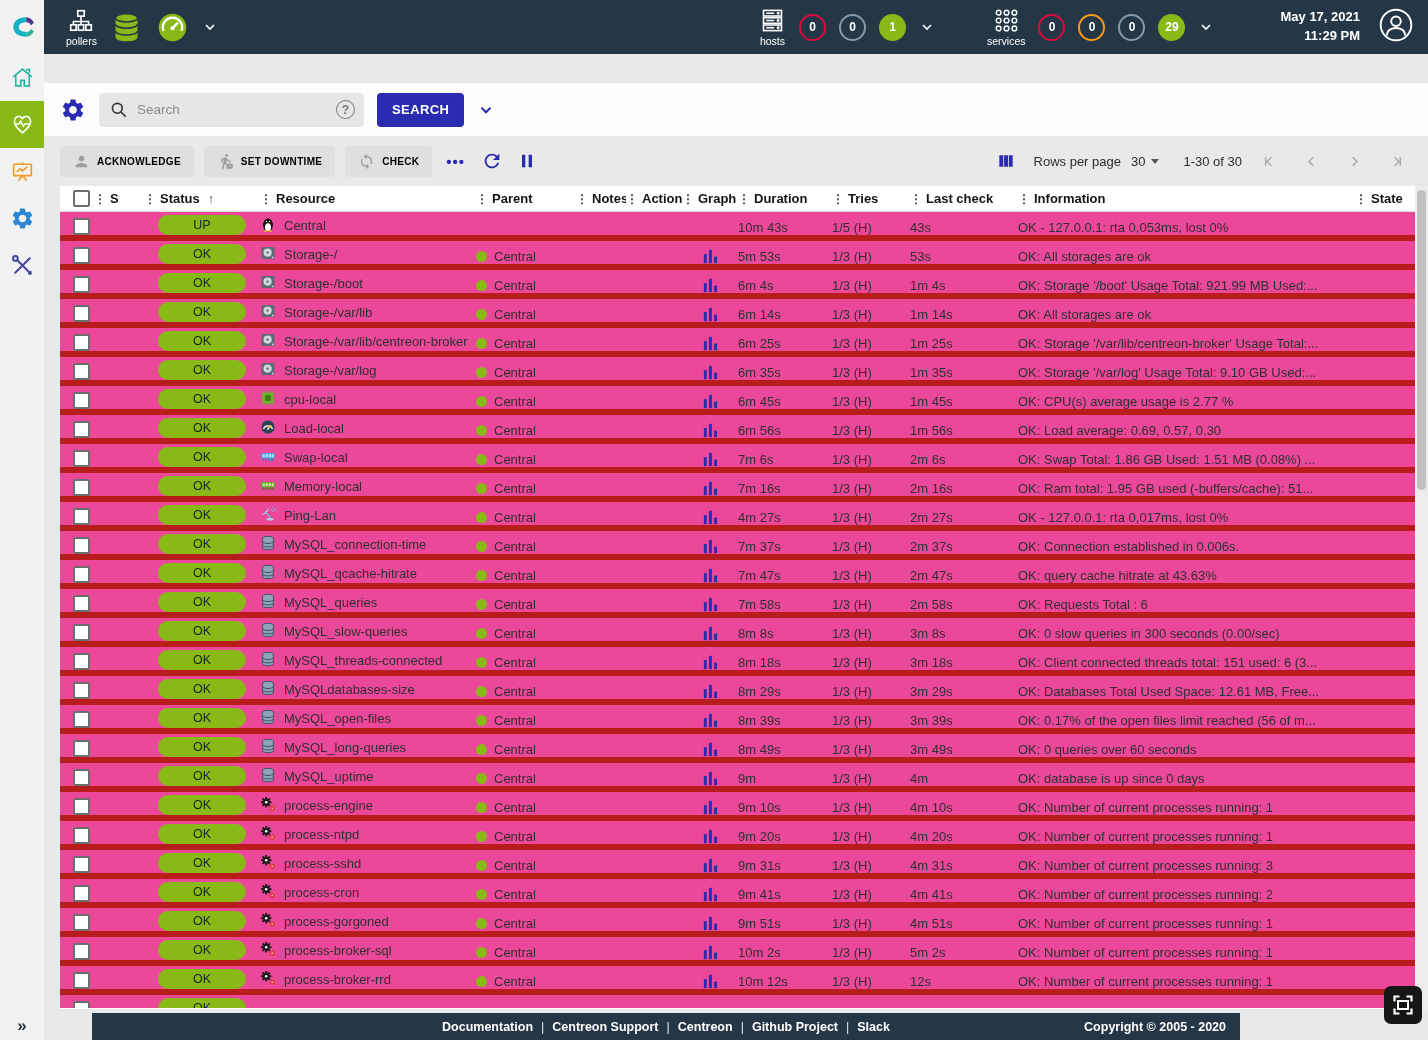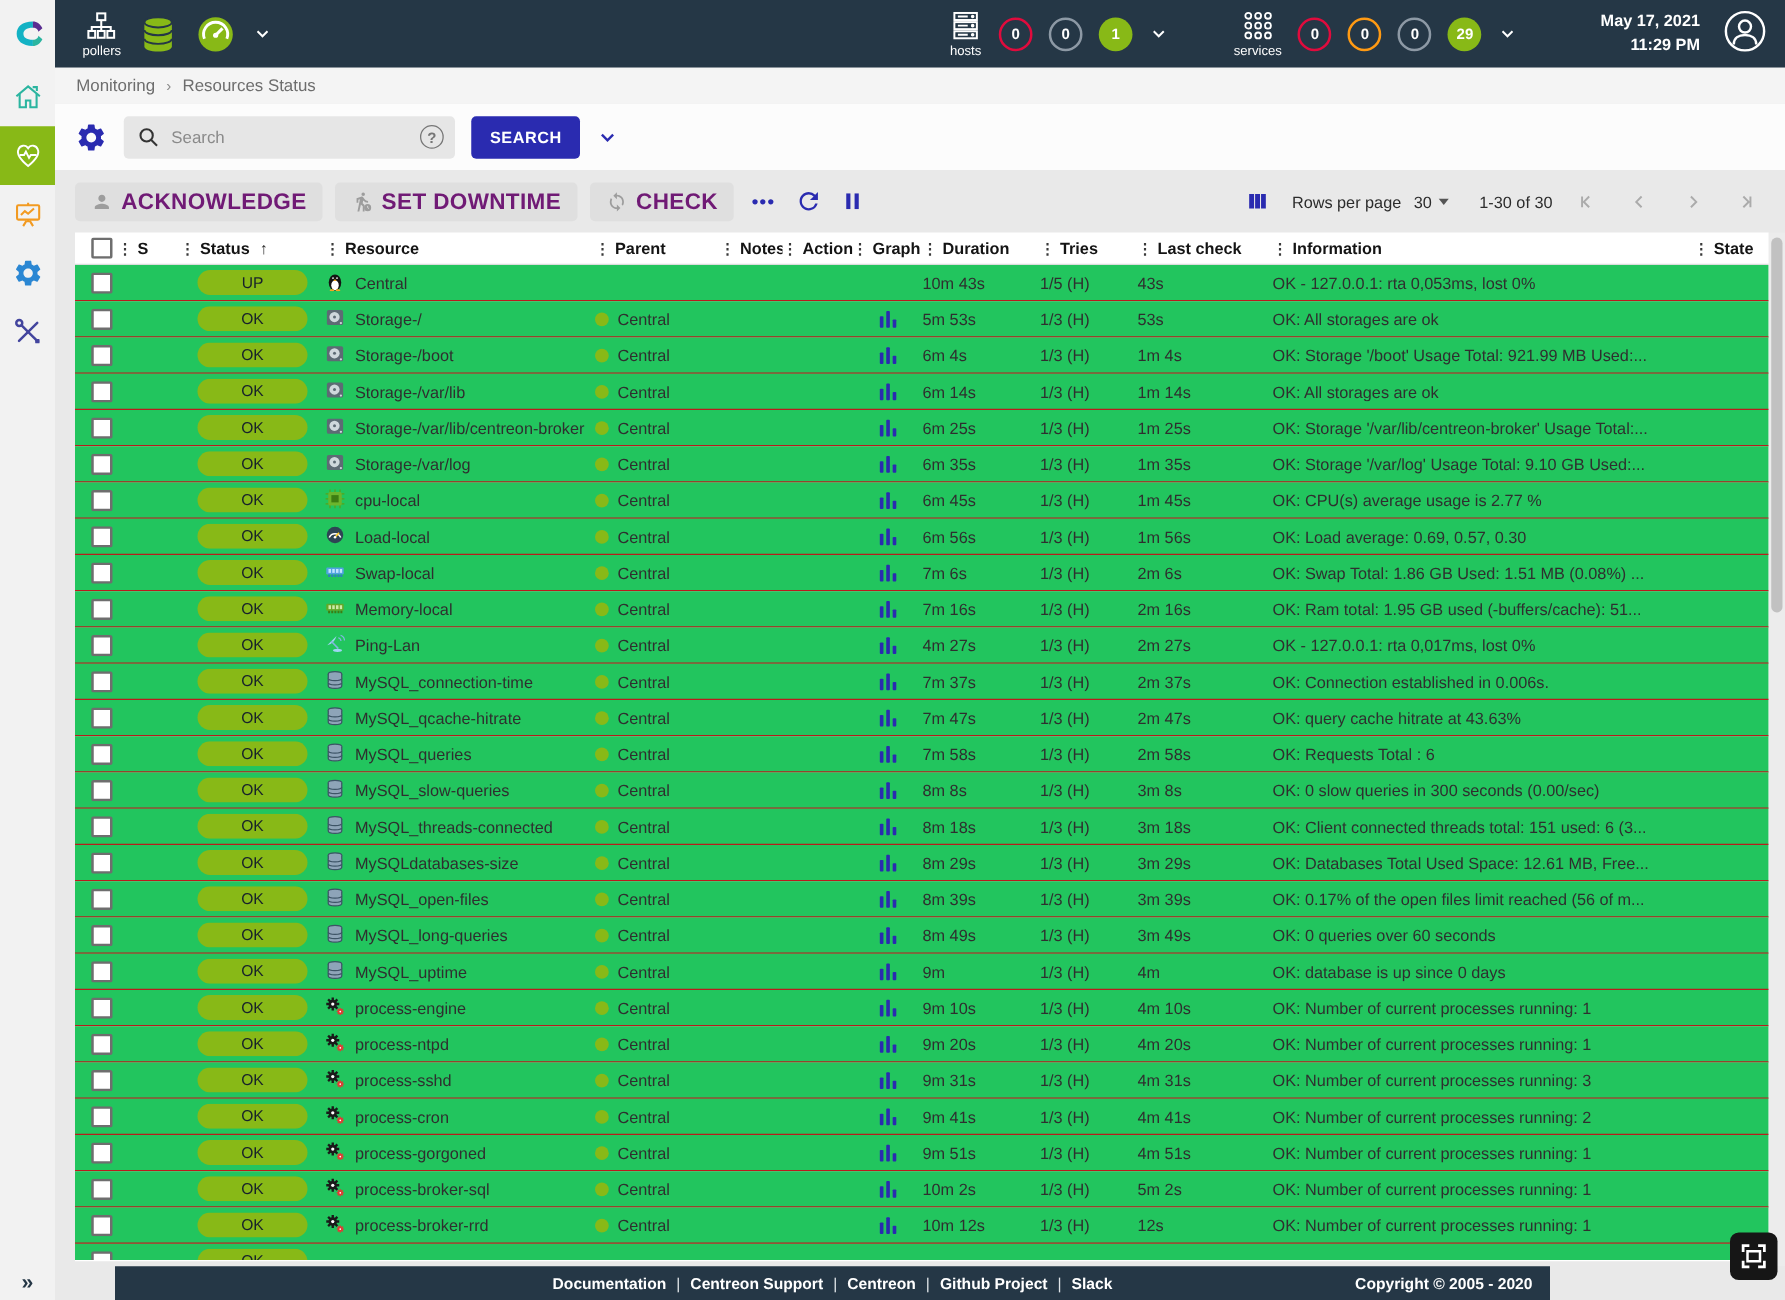--- a/index.html
+++ b/index.html
@@ -37,35 +37,35 @@
   .scope-select { width:190px; height:34px; background:#e6e6e6; border-radius:4px; display:flex; align-items:center; padding:0 10px 0 12px; font-size:13.5px; color:#1c1c1c; cursor:pointer; }
   .scope-select .caret { margin-left:auto; width:0; height:0; border-left:5px solid transparent; border-right:5px solid transparent; border-top:6px solid #555; }
   .search-box { width:265px; height:34px; background:#e6e6e6; border-radius:4px; display:flex; align-items:center; padding:0 9px 0 10px; gap:9px; }
   .search-box input { flex:1; border:none; outline:none; background:transparent; font-size:13.5px; color:#333; font-family:"Liberation Sans",sans-serif; }
   .search-box input::placeholder { color:#8a8a8a; }
   .help-circle { width:19px; height:19px; border:1.6px solid #767676; border-radius:50%; color:#767676; font-size:12px; font-weight:bold; display:flex; align-items:center; justify-content:center; cursor:pointer; }
   .search-btn { height:34px; padding:0 15px; background:#2a2bb0; color:#fff; border:none; border-radius:4px; font-size:13px; font-weight:bold; letter-spacing:.4px; cursor:pointer; font-family:"Liberation Sans",sans-serif; }
 
   
   .toolbar { position:absolute; left:60px; top:143px; width:1356px; height:36px; display:flex; align-items:center; gap:10px; }
-  .tb-btn { height:31px; background:#dfdfdf; border:none; border-radius:4px; color:#701a75; font-size:18px; font-weight:bold; letter-spacing:.3px; display:flex; align-items:center; gap:7px; padding:0 13px; cursor:default; font-family:"Liberation Sans",sans-serif;text-align:center; }
+  .tb-btn { height:31px; background:#dfdfdf; border:none; border-radius:4px; color:#000000; font-size:10px; font-weight:bold; letter-spacing:.3px; display:flex; align-items:center; gap:7px; padding:0 13px; cursor:default; font-family:"Liberation Sans",sans-serif;text-align:center; }
   .more-btn { background:none; border:none; color:#2a2bb0; font-size:15px; font-weight:bold; letter-spacing:1px; cursor:pointer; padding:0 4px; }
   .icon-btn { background:none; border:none; cursor:pointer; display:flex; align-items:center; padding:2px; }
   .pager { margin-left:auto; display:flex; align-items:center; gap:10px; font-size:13px; color:#2c2c2c; }
   .pager .label { margin-left:6px; }
   .rpp { display:flex; align-items:center; gap:6px; cursor:pointer; }
   .rpp .caret { width:0; height:0; border-left:4.5px solid transparent; border-right:4.5px solid transparent; border-top:5.5px solid #555; }
   .range { margin:0 8px 0 14px; }
   .pg-nav { display:flex; align-items:center; gap:26px; margin-right:10px; }
   .pg-nav svg { cursor:default; }
 
   
   .table { position:absolute; left:60px; top:186px; width:1355px; height:823px; background:#fff; overflow:hidden; }
   .thead { display:flex; align-items:center; height:26px; border-bottom:1px solid #dcdcdc; font-size:13px; font-weight:bold; color:#141414; }
-  .row { display:flex; align-items:center; height:29px; border-bottom:1px solid #b91c1c; font-size:13px; color:#2f2f2f; cursor:pointer; background:#22c55e; }
+  .row { display:flex; align-items:flex-end; height:29px; border-bottom:6px solid #b91c1c; font-size:13px; color:#2f2f2f; cursor:pointer; background:#ec4899; }
   .cell { display:flex; align-items:center; overflow:hidden; white-space:nowrap; }
   .c-check { width:34px; padding-left:13px; }
   .c-s     { width:50px; }
   .c-status{ width:116px; justify-content:center; }
   .c-res   { width:216px; gap:8px; }
   .c-parent{ width:100px; gap:7px; }
   .c-notes { width:50px; }
   .c-action{ width:56px; }
   .c-graph { width:56px; justify-content:center; }
   .c-dur   { width:94px; }
@@ -237,25 +237,20 @@
     </div>
     <div style="margin-left:18px;">
       <svg width="36" height="36" viewBox="0 0 24 24" fill="none" stroke="#fff" stroke-width="1.3">
         <circle cx="12" cy="12" r="10.2"></circle>
           <circle cx="12" cy="9.5" r="3.2"></circle>
           <path d="M6 19 c0-3.4 2.7-5 6-5 s6 1.6 6 5"></path>
       </svg>
     </div>
   </header>
 
-  <div class="breadcrumb">
-    <span class="crumb">Monitoring</span>
-    <span class="sep">›</span>
-    <span class="crumb">Resources Status</span>
-  </div>
 
   <div class="filter-row">
     <span style="display:flex;">
       <svg width="26" height="26" viewBox="0 0 24 24">
         <path fill="#2a2bb0" d="M19.14 12.94c.04-.3.06-.61.06-.94 0-.32-.02-.64-.07-.94l2.03-1.58a.49.49 0 0 0 .12-.61l-1.92-3.32a.488.488 0 0 0-.59-.22l-2.39.96c-.5-.38-1.03-.7-1.62-.94l-.36-2.54a.484.484 0 0 0-.48-.41h-3.84c-.24 0-.43.17-.47.41l-.36 2.54c-.59.24-1.13.57-1.62.94l-2.39-.96c-.22-.08-.47 0-.59.22L2.74 8.87c-.12.21-.08.47.12.61l2.03 1.58c-.05.3-.09.63-.09.94s.02.64.07.94l-2.03 1.58a.49.49 0 0 0-.12.61l1.92 3.32c.12.22.37.29.59.22l2.39-.96c.5.38 1.03.7 1.62.94l.36 2.54c.05.24.24.41.48.41h3.84c.24 0 .44-.17.47-.41l.36-2.54c.59-.24 1.13-.56 1.62-.94l2.39.96c.22.08.47 0 .59-.22l1.92-3.32a.49.49 0 0 0-.12-.61l-2.01-1.58zM12 15.6c-1.98 0-3.6-1.62-3.6-3.6s1.62-3.6 3.6-3.6 3.6 1.62 3.6 3.6-1.62 3.6-3.6 3.6z"></path>
       </svg>
     </span>
     <div class="search-box">
       <svg width="19" height="19" viewBox="0 0 24 24" fill="none" stroke="#333" stroke-width="2.1">
         <circle cx="10.5" cy="10.5" r="6.2"></circle>

